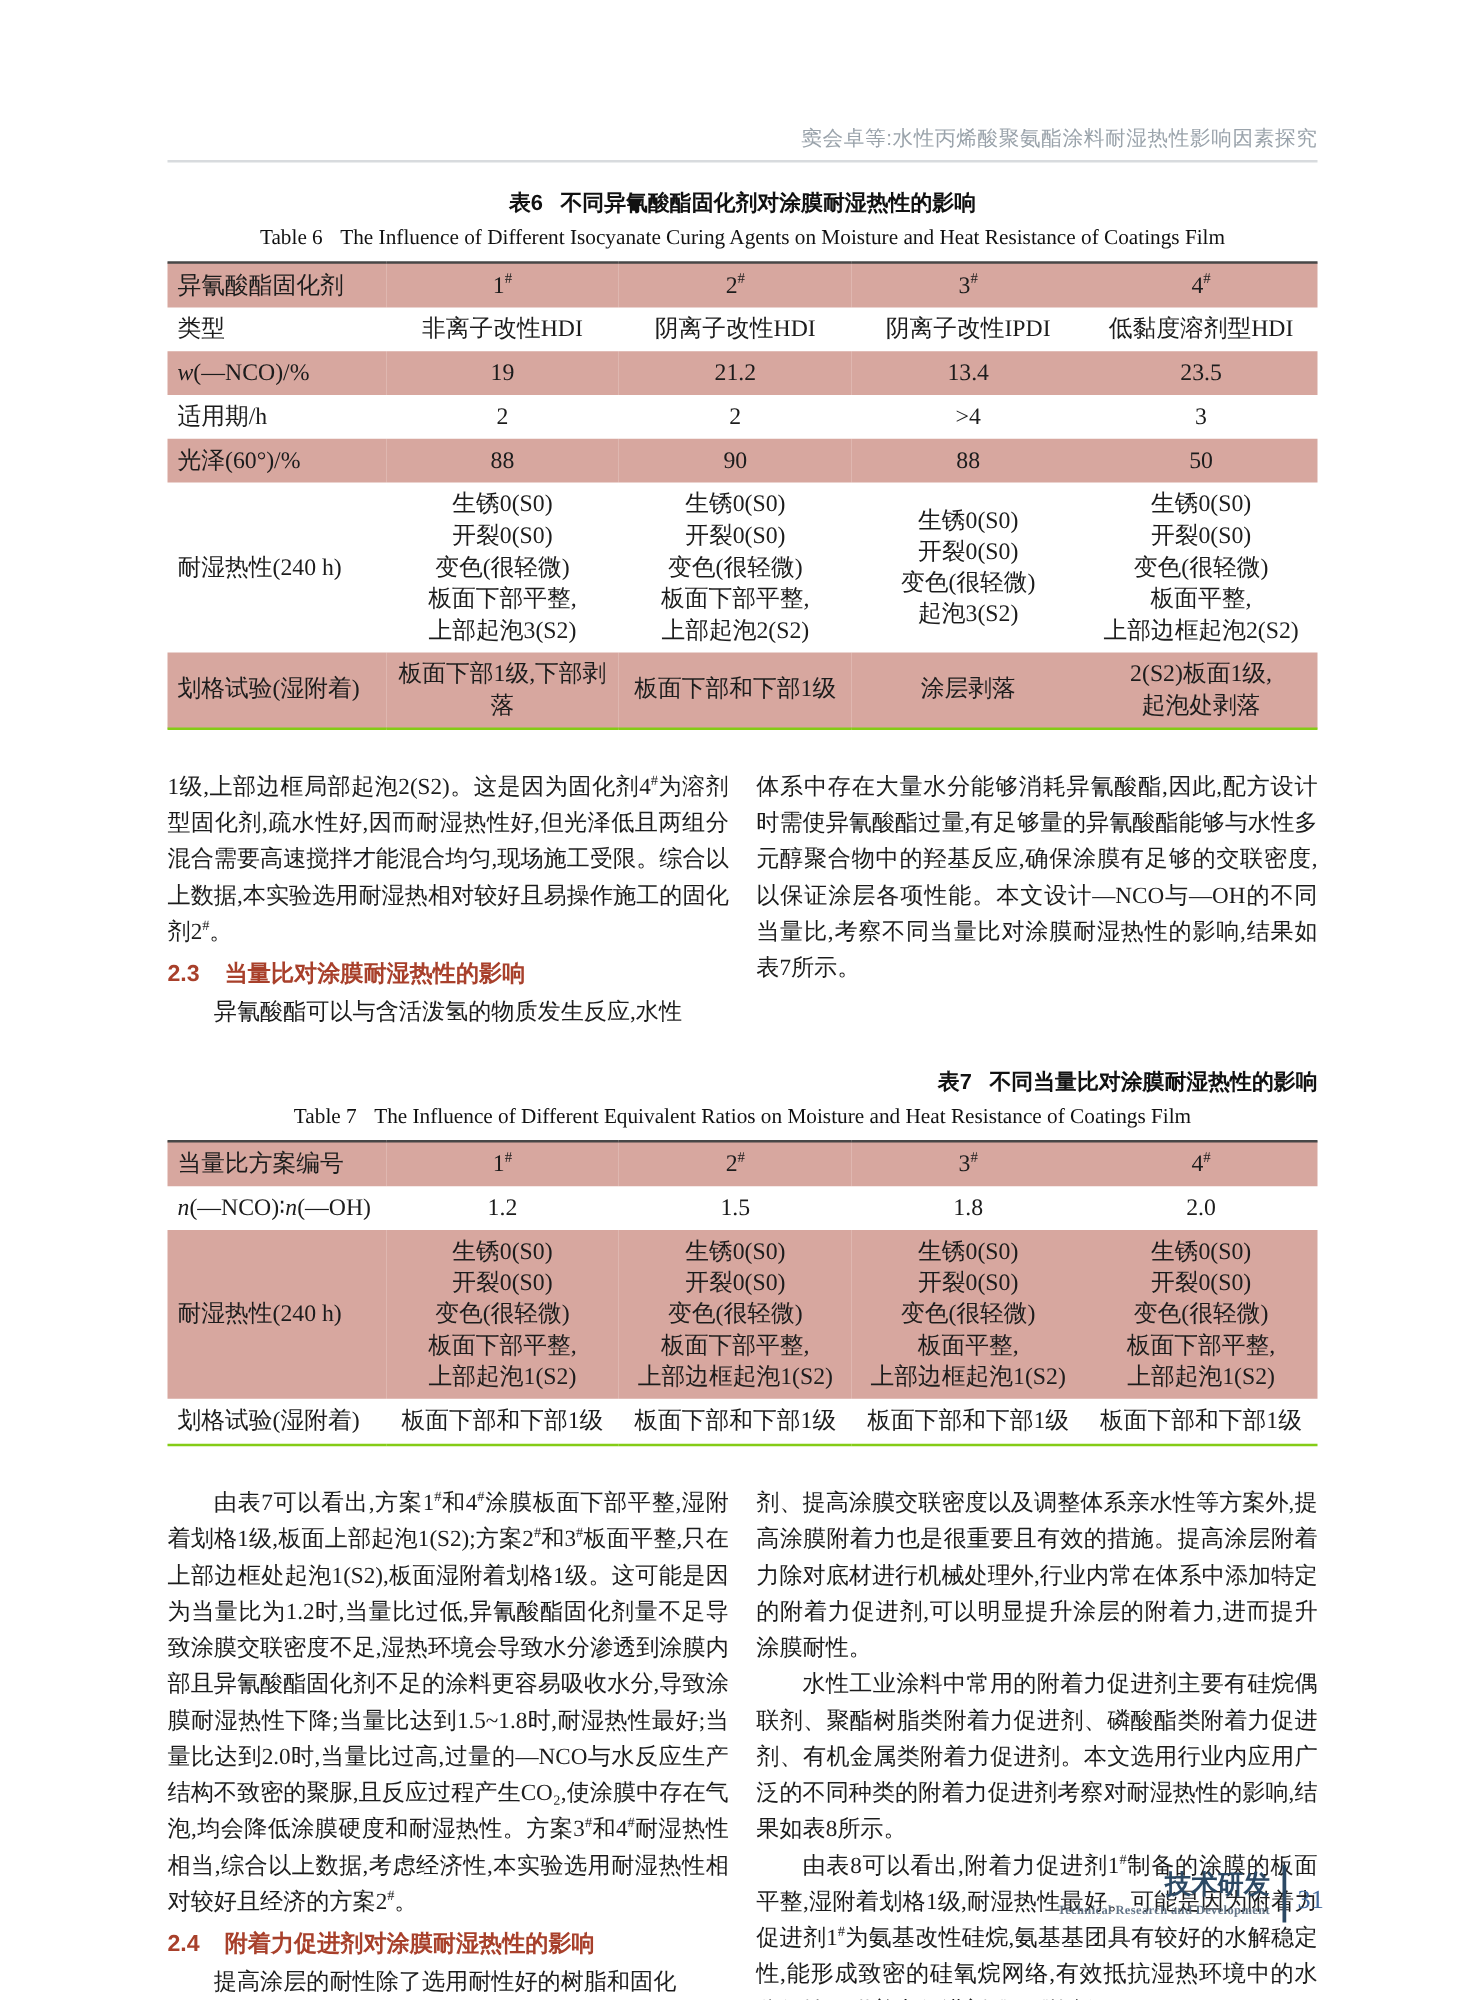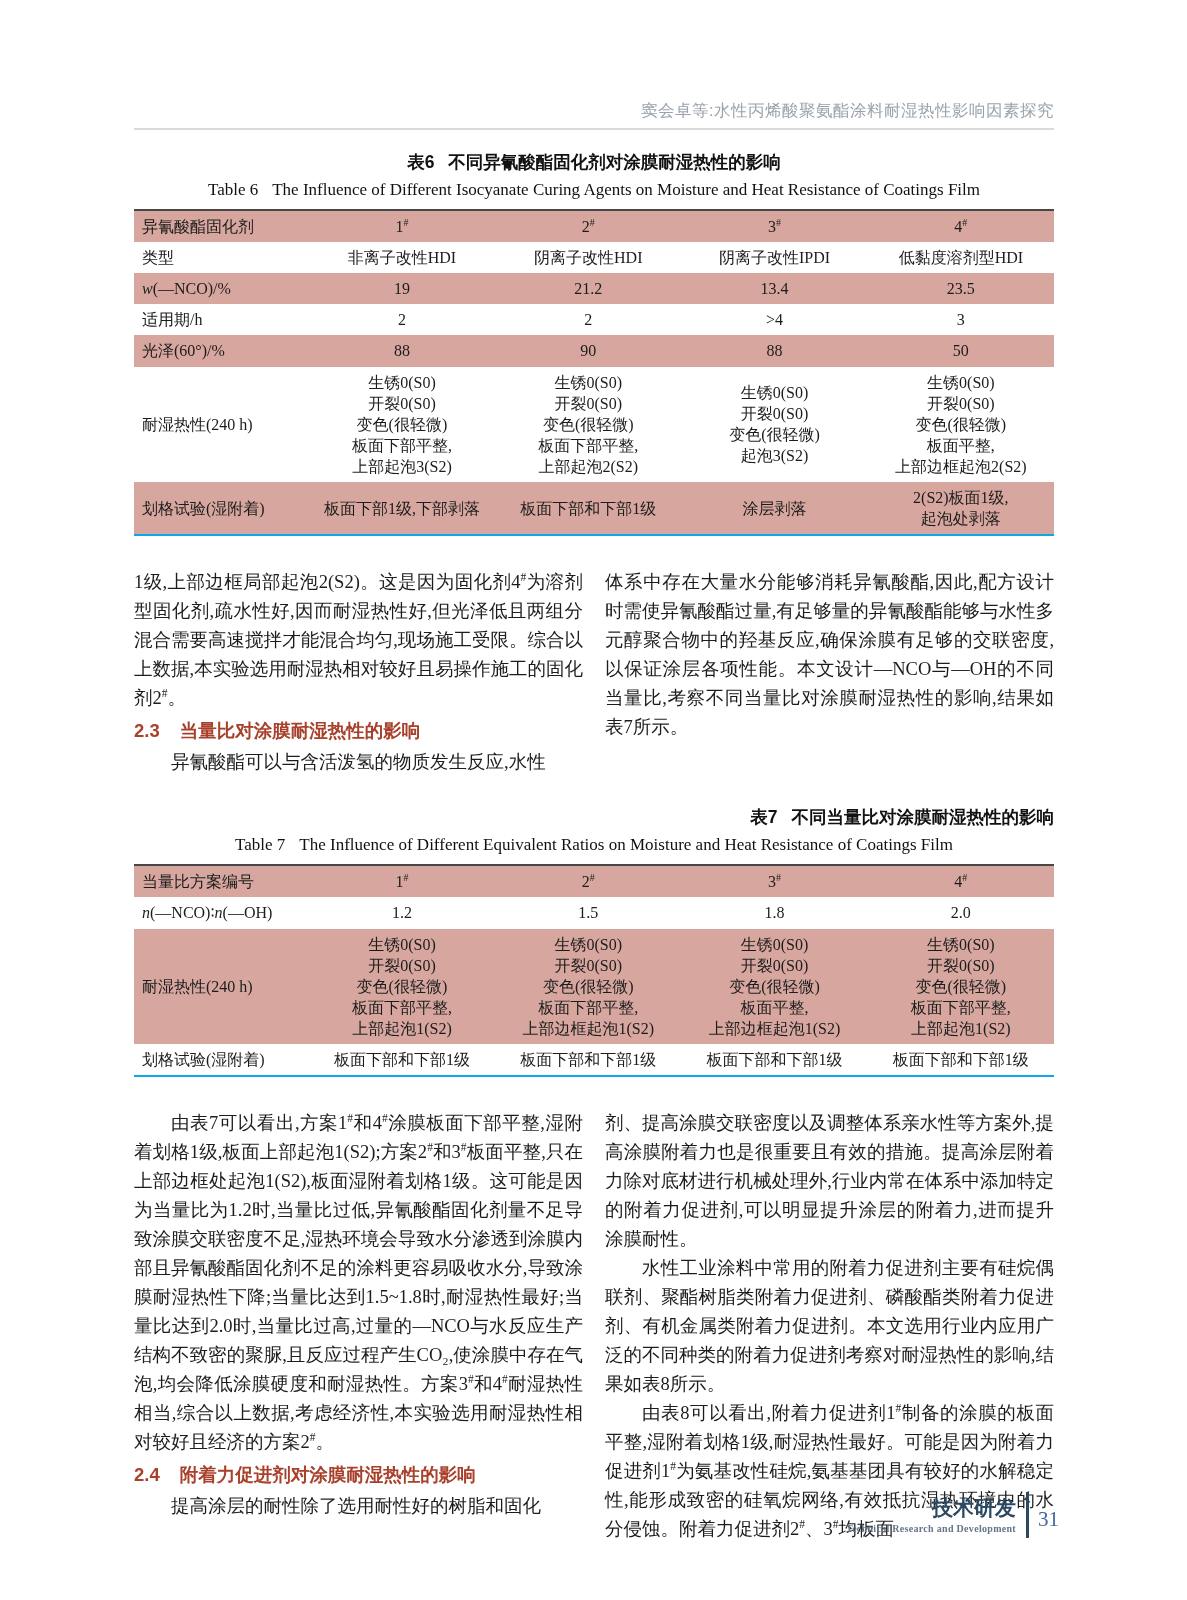--- a/index.html
+++ b/index.html
@@ -31,22 +31,22 @@
   }
   .caption-en{
     margin-top:6px;text-align:center;
     font-family:"Liberation Serif","DejaVu Serif",serif;
     font-weight:normal;font-size:17px;color:#111;
   }
   .caption-zh .cap-label,.caption-en .cap-label{margin-right:14px;}
   
   table.data{
     width:100%;border-collapse:collapse;margin-top:9px;
-    font-size:16px;line-height:1.32;
-    border-top:2px solid #474747;border-bottom:2px solid #0ea5e9;
+    font-size:19px;line-height:1.32;
+    border-top:2px solid #474747;border-bottom:2px solid #84cc16;
   }
   table.data td{padding:5px 4px;text-align:center;vertical-align:middle;white-space:pre-line;}
   table.data td.lbl{text-align:left;padding-left:8px;white-space:nowrap;}
   tr.band{background:#d7a79f;}
   sup{font-size:.62em;line-height:0;}
   i{font-style:italic;}
   
   .cols{display:flex;gap:22px;margin-top:32px;}
   .col{width:449px;font-size:18.5px;line-height:29px;text-align:justify;}
   .col p{margin:0;}

